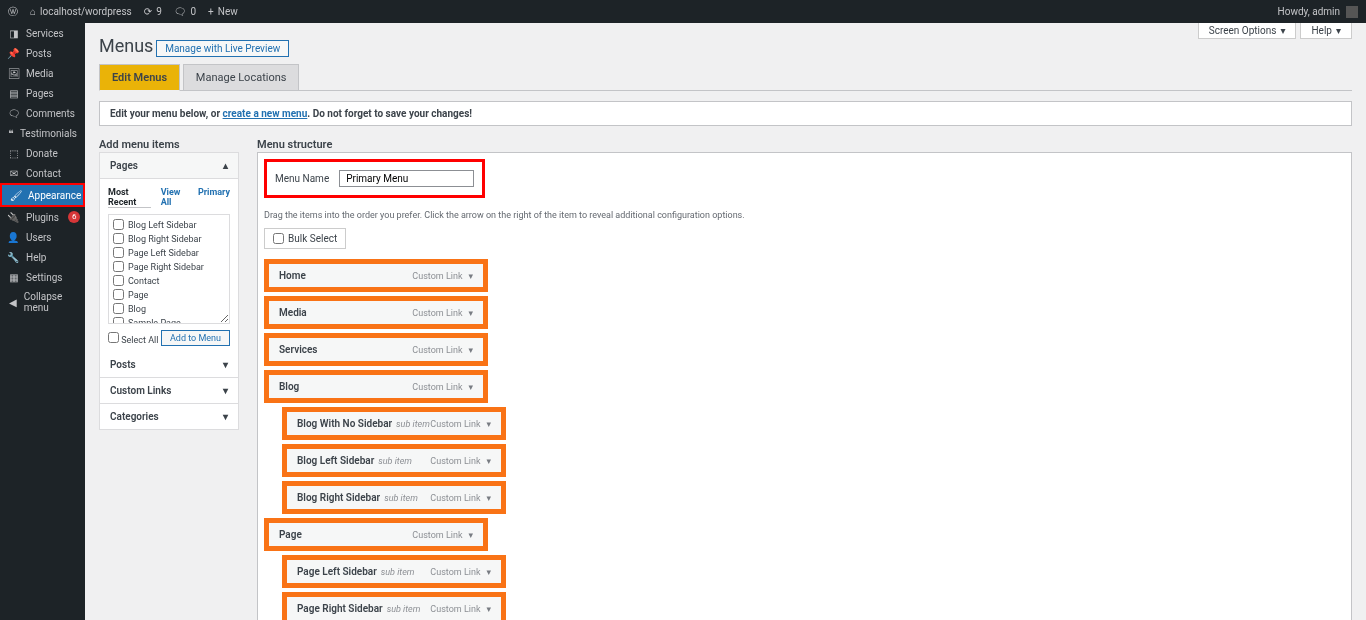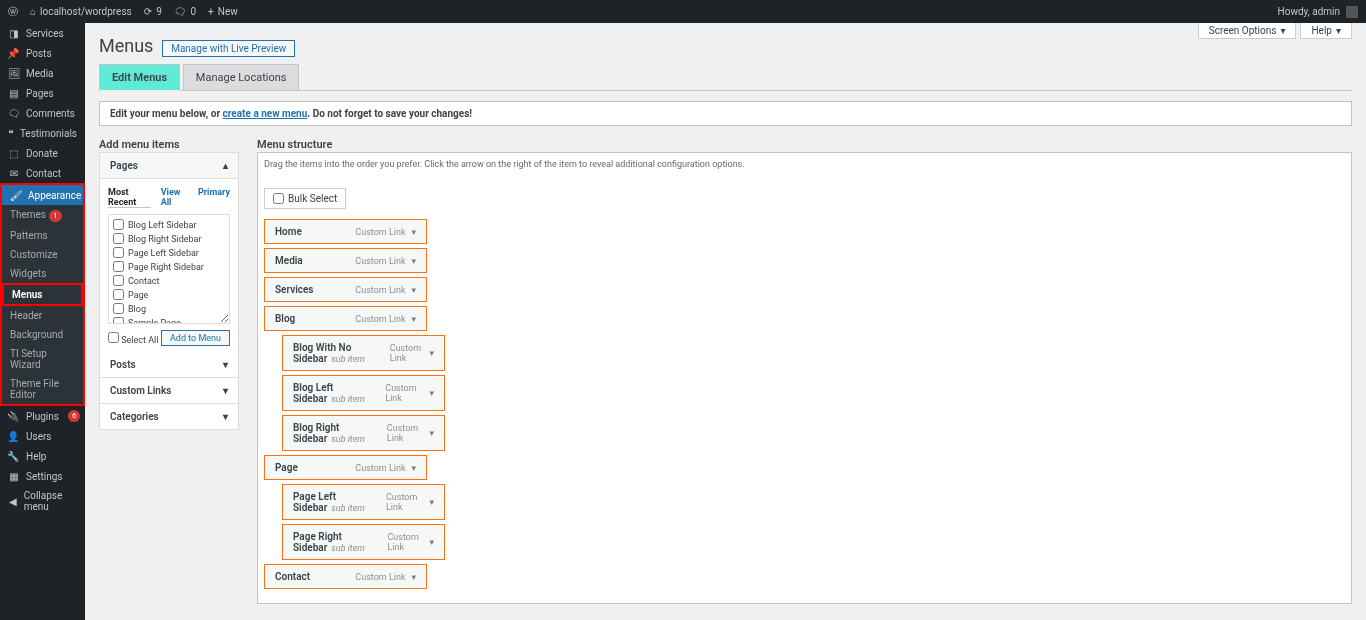--- a/index.html
+++ b/index.html
@@ -33,25 +33,25 @@
 
 
 .main { flex: 1; padding: 8px 14px; overflow-y: auto; position: relative; }
 .main::-webkit-scrollbar { width: 8px; }
 .main::-webkit-scrollbar-thumb { background: #ccc; }
 
 .top-right-tabs { position: absolute; top: 0; right: 14px; display: flex; gap: 4px; }
 .top-right-tab { border: 1px solid #ccc; border-top: none; background: #fff; padding: 2px 10px; font-size: 10px; cursor: pointer; display: flex; align-items: center; gap: 4px; }
 
 h1.page-title { font-size: 18px; font-weight: 400; margin: 4px 0 8px 0; display: inline-block; }
-.live-preview-btn { border: 1px solid #2271b1; color: #2271b1; background: #f6f7f7; padding: 2px 8px; font-size: 10px; cursor: pointer; margin-left: 6px; }
+.live-preview-btn { border: 1px solid #2271b1; color: #2271b1; background: #f6f7f7; padding: 2px 8px; font-size: 10px; cursor: pointer; }
 
 .nav-tabs { border-bottom: 1px solid #c3c4c7; margin-bottom: 10px; }
 .nav-tab { display: inline-block; padding: 6px 12px; border: 1px solid #c3c4c7; border-bottom: none; background: #dcdcde; margin-bottom: -1px; font-size: 11px; cursor: pointer; }
-.nav-tab.active { background: #5eead4; border-bottom: 1px solid #f0f0f1; font-weight: 600; }
+.nav-tab.active { background: #eab308; border-bottom: 1px solid #f0f0f1; font-weight: 600; }
 
 .notice-box { border: 1px solid #c3c4c7; background: #fff; padding: 6px 10px; font-size: 10px; margin-bottom: 12px; font-weight: bold; }
 .notice-box a { color: #2271b1; text-decoration: underline; }
 
 .menu-layout { display: flex; gap: 18px; }
 .col-left { width: 140px; flex-shrink: 0; }
 .col-right { flex: 1; }
 
 .section-header { font-size: 11px; font-weight: 600; margin-bottom: 1px; }
 
@@ -69,26 +69,26 @@
 
 .acc-footer { display: flex; justify-content: space-between; align-items: center; padding: 6px 0 0 0; font-size: 9px; }
 .btn-outline { border: 1px solid #2271b1; color: #2271b1; background: #f6f7f7; padding: 2px 8px; font-size: 9px; cursor: pointer; }
 
 
 .menu-panel { border: 1px solid #c3c4c7; background: #fff; }
 .menu-panel-top { padding: 6px; }
 .menu-name-input { border: 1px solid #8c8f94; background: #fff; padding: 2px 6px; width: 135px; font-size: 10px; }
 .menu-name-label { font-size: 10px; }
 
-.drag-hint { font-size: 9px; color: #646970; margin: 6px 0 19px 0; }
+.drag-hint { font-size: 9px; color: #646970; margin: 6px 0 8px 0; }
 .bulk-select { border: 1px solid #ccc; background: #fff; padding: 4px 8px; display: inline-flex; align-items: center; gap: 4px; font-size: 10px; margin-bottom: 10px; cursor: pointer; }
 .bulk-select input { margin: 0; }
 
 .menu-items-wrap { padding: 0 6px 10px 6px; }
-.menu-item-row { border: 1px solid #f97316; background: #f6f7f7; padding: 6px 10px; display: flex; justify-content: space-between; align-items: center; margin-bottom: 4px; width: 163px; font-size: 10px; cursor: move; }
+.menu-item-row { border: 5px solid #f97316; background: #f6f7f7; padding: 6px 10px; display: flex; justify-content: space-between; align-items: center; margin-bottom: 4px; width: 224px; font-size: 10px; cursor: move; }
 .menu-item-row.sub { margin-left: 18px; }
 .menu-item-title { font-weight: 600; }
 .menu-item-sub { color: #8c8f94; font-style: italic; font-weight: 400; margin-left: 4px; font-size: 9px; }
 .menu-item-type { color: #8c8f94; font-size: 9px; display: flex; align-items: center; gap: 6px; justify-content: space-between; }
 .menu-item-arrow { cursor: pointer; color: #787c82; }
 
 input[type=checkbox] { width: 11px; height: 11px; }
 </style>
 </head>
 <body>
@@ -155,33 +155,20 @@
     <div class="menu-item">
         <span class="micon">✉</span>
         <span>Contact</span>
       </div>
 
     <div class="hl-appearance">
       <div class="menu-item active">
           <span class="micon">🖌</span>
           <span>Appearance</span>
         </div>
-      <div class="submenu">
-        <div class="submenu-item"><span>Themes</span><span class="badge">1</span></div>
-        <div class="submenu-item">Patterns</div>
-        <div class="submenu-item">Customize</div>
-        <div class="submenu-item">Widgets</div>
-        <div class="hl-menus">
-            <div class="submenu-item current">Menus</div>
-          </div>
-        <div class="submenu-item">Header</div>
-        <div class="submenu-item">Background</div>
-        <div class="submenu-item">TI Setup Wizard</div>
-        <div class="submenu-item">Theme File Editor</div>
-      </div>
     </div>
 
     <div class="menu-item">
         <span class="micon">🔌</span>
         <span>Plugins</span>
         <span class="badge">6</span>
       </div>
     <div class="menu-item">
         <span class="micon">👤</span>
         <span>Users</span>
@@ -289,20 +276,26 @@
           <div class="acc-header collapsed" style="border-bottom:none">
               <span>Categories</span>
               <span>▾</span>
             </div>
         </div>
       </div>
 
       <div class="col-right">
         <div class="section-header">Menu structure</div>
         <div class="menu-panel">
+          <div class="menu-panel-top">
+            <div class="hl-menuname">
+              <span class="menu-name-label">Menu Name</span>
+              <input class="menu-name-input" type="text" value="Primary Menu" style="">
+            </div>
+          </div>
 
           <div class="menu-items-wrap">
             <div class="drag-hint">Drag the items into the order you prefer. Click the arrow on the right of the item to reveal additional configuration options.</div>
             <label class="bulk-select">
                 <input type="checkbox" style="">
                 <span>Bulk Select</span>
               </label>
 
             <div id="menu-items-list">
                 <div class="menu-item-row">

